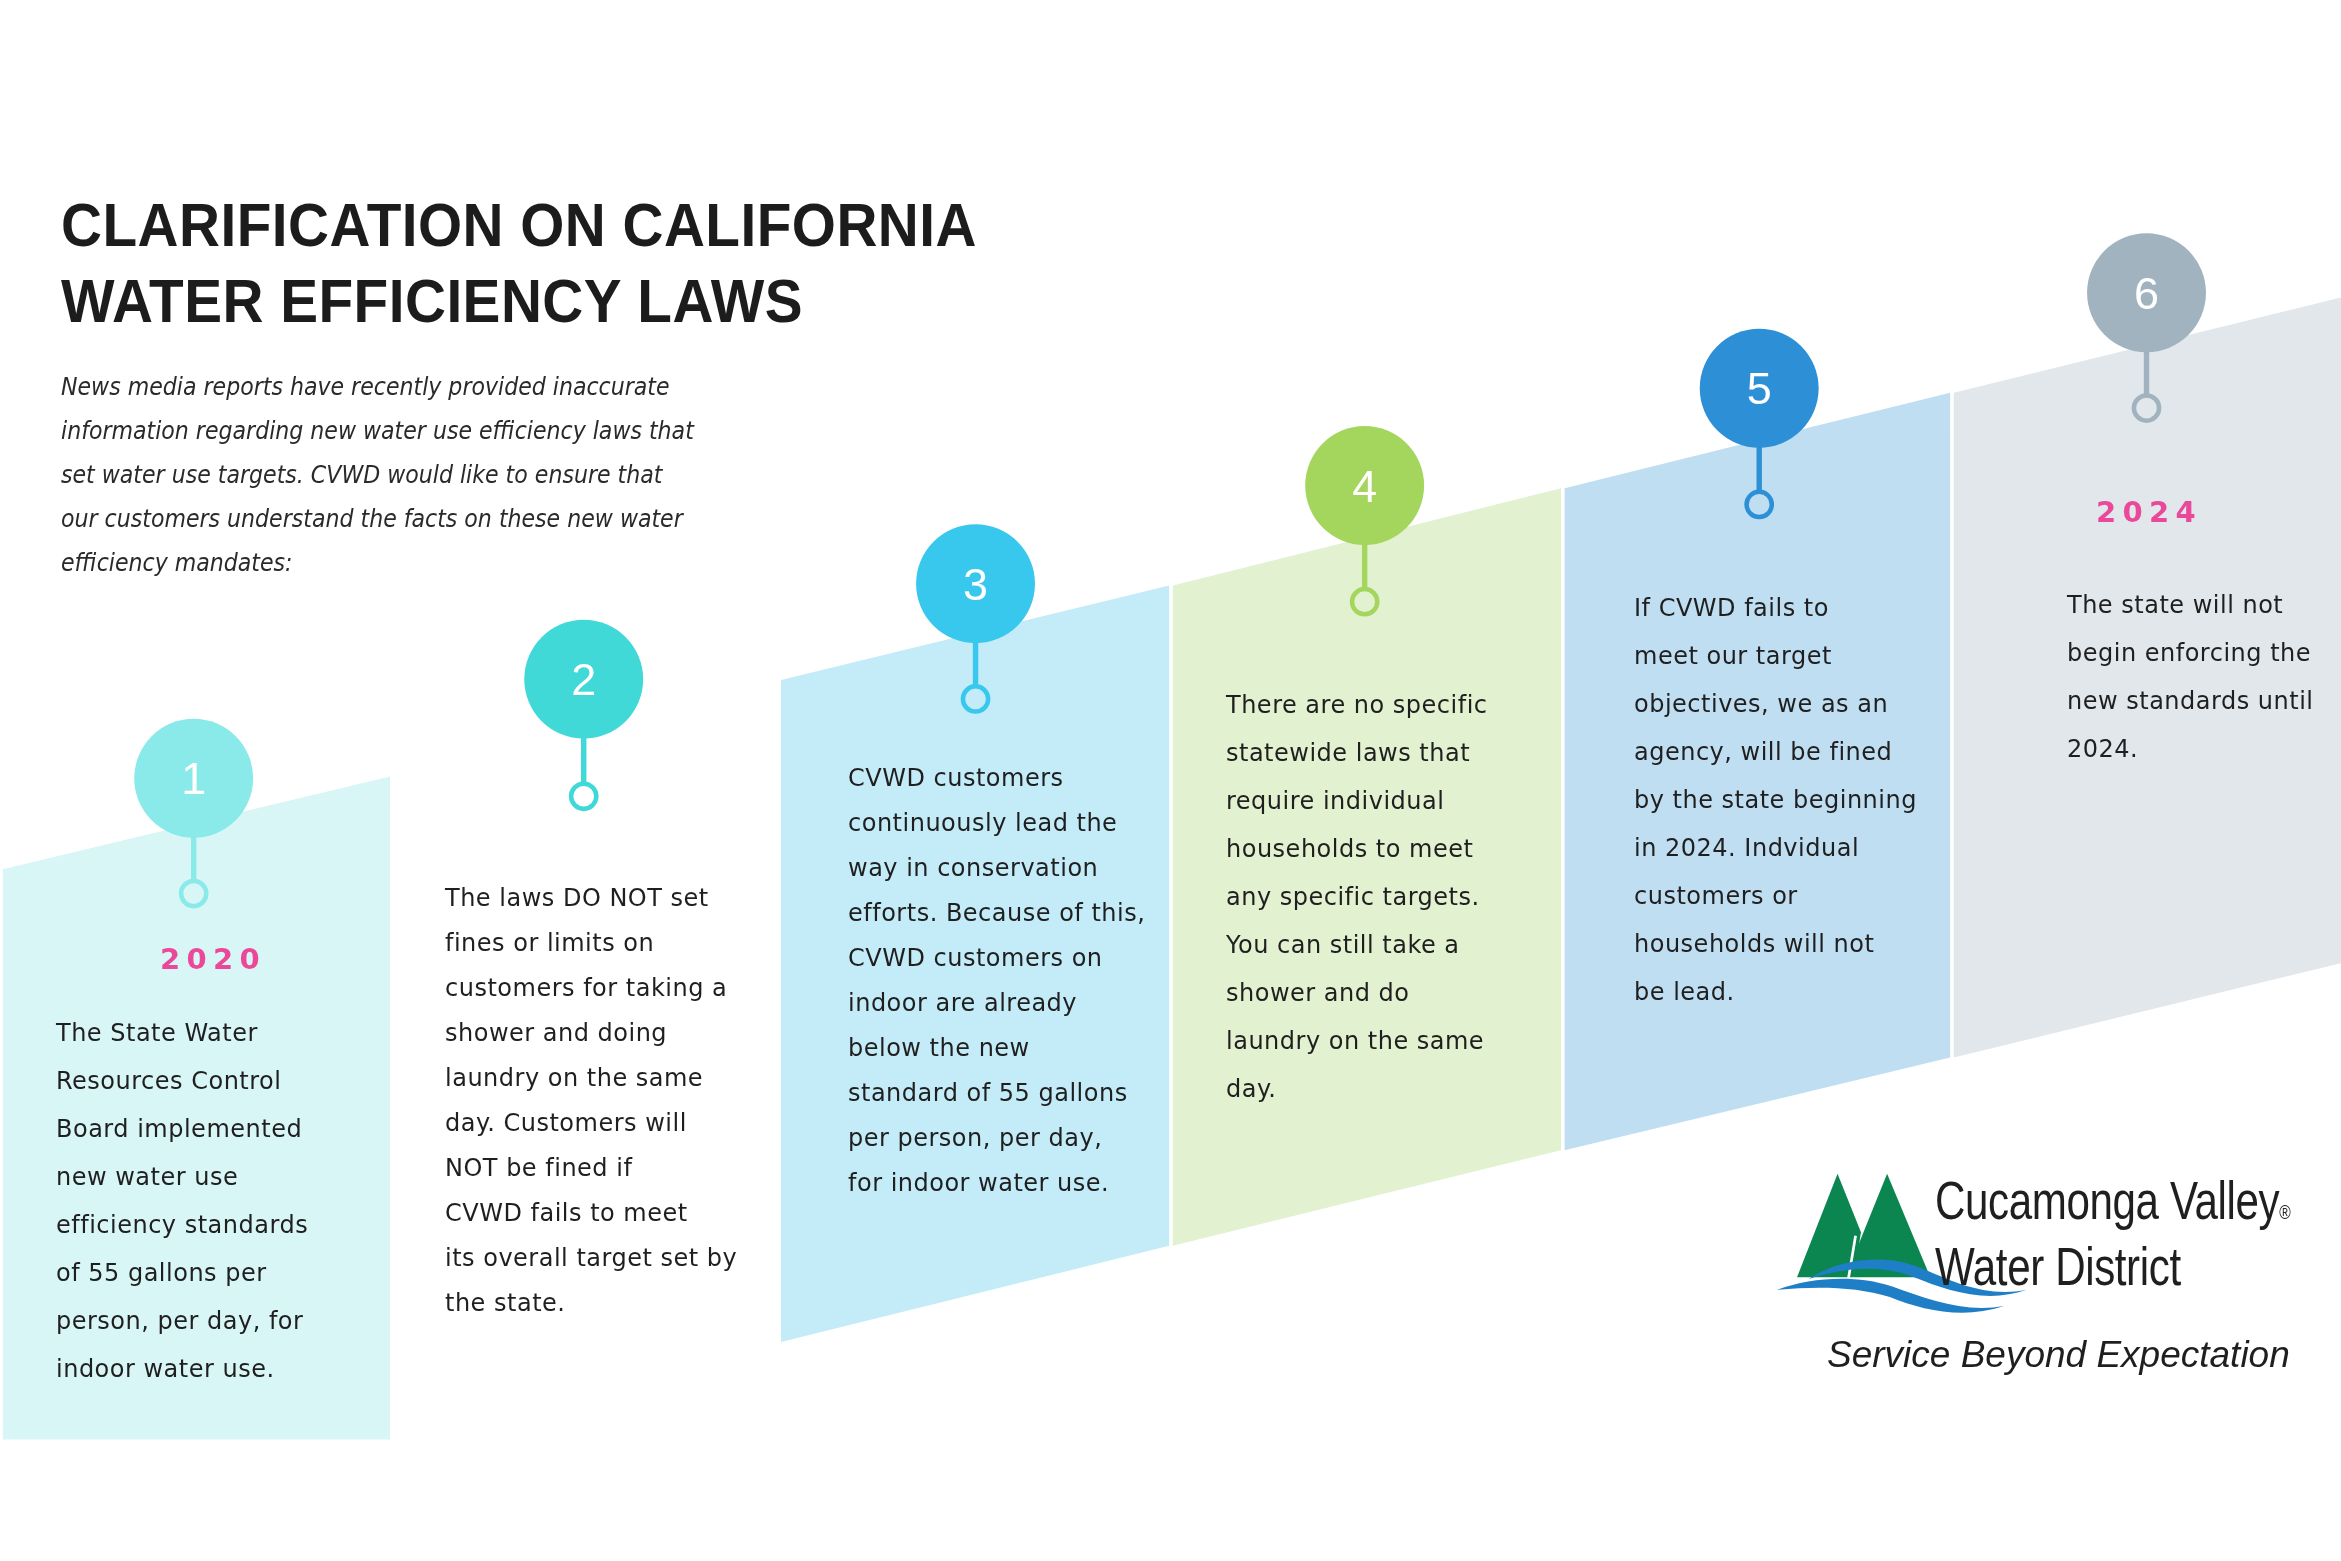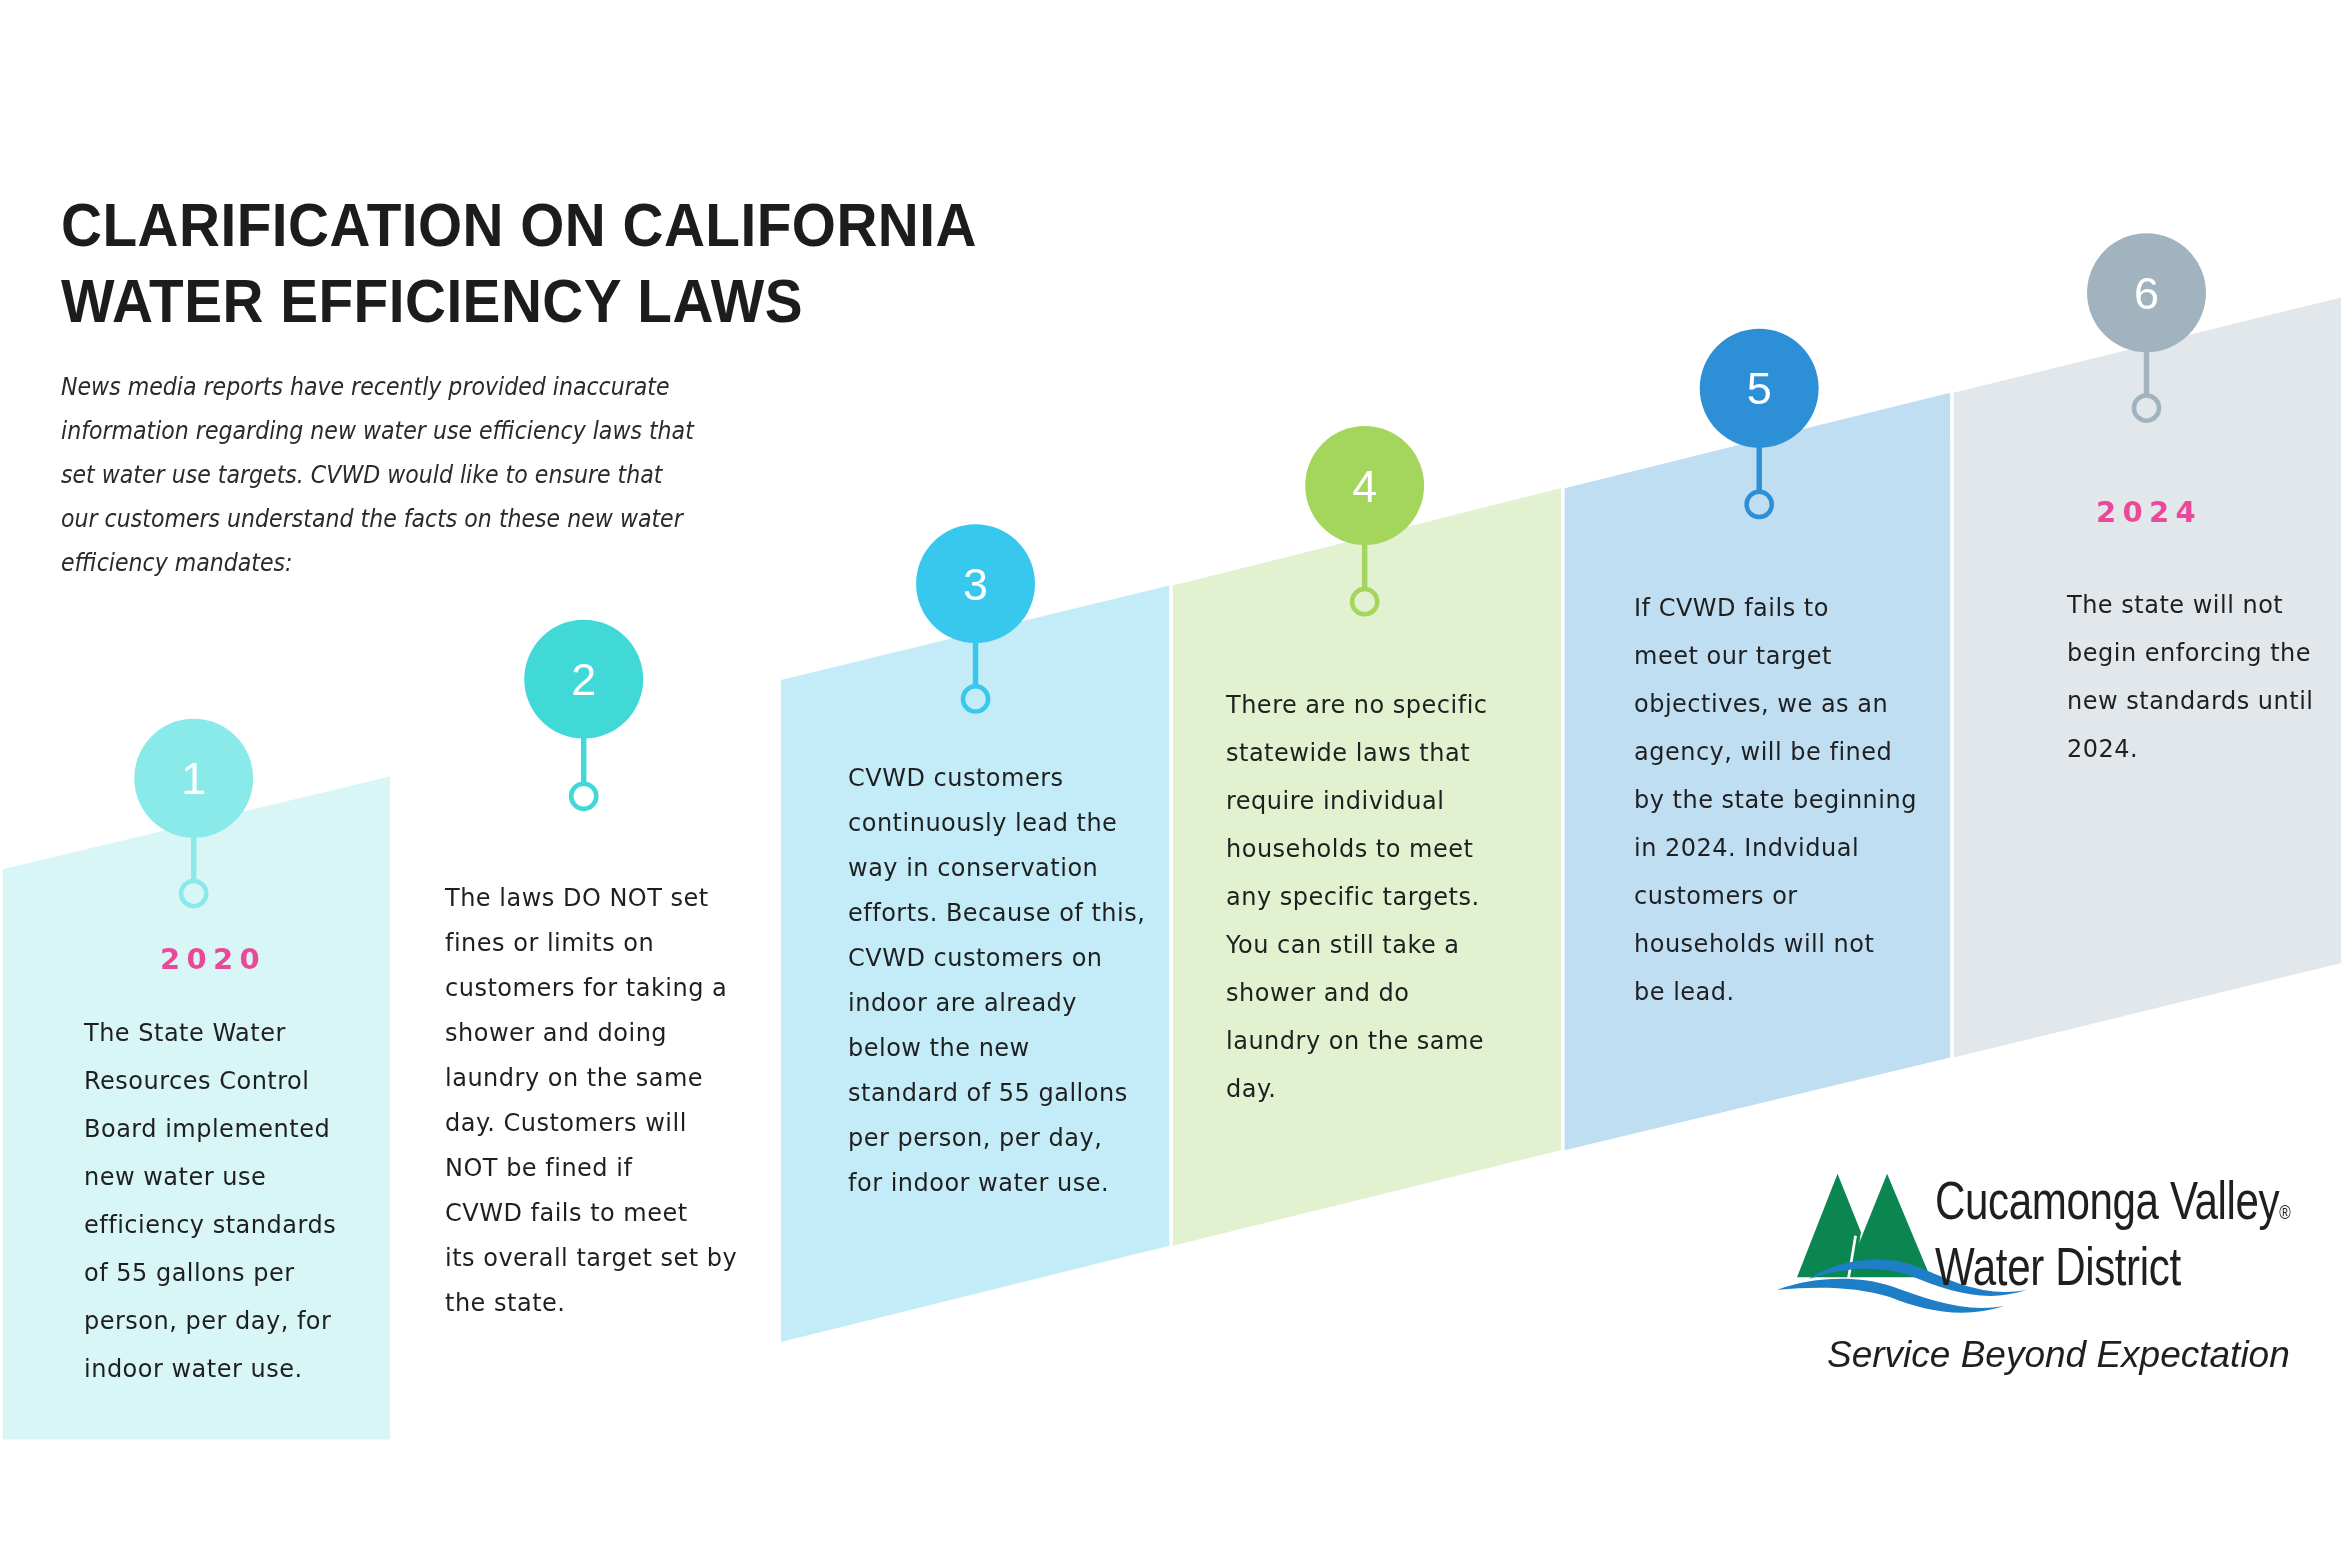--- a/index.html
+++ b/index.html
@@ -87,21 +87,21 @@
 
 <div class="abs intro">
   <span>News media reports have recently provided inaccurate</span>
   <span>information regarding new water use efficiency laws that</span>
   <span>set water use targets. CVWD would like to ensure that</span>
   <span>our customers understand the facts on these new water</span>
   <span>efficiency mandates:</span>
 </div>
 
 <div class="abs year" style="left:78px; top:942px;">2020</div>
-<div class="abs body-text" style="left:56px; top:1009px; line-height:48px;margin-left:28px;">
+<div class="abs body-text" style="left:56px; top:1009px; line-height:48px;">
   <span>The State Water</span>
   <span>Resources Control</span>
   <span>Board implemented</span>
   <span>new water use</span>
   <span>efficiency standards</span>
   <span>of 55 gallons per</span>
   <span>person, per day, for</span>
   <span>indoor water use.</span>
 </div>
 

